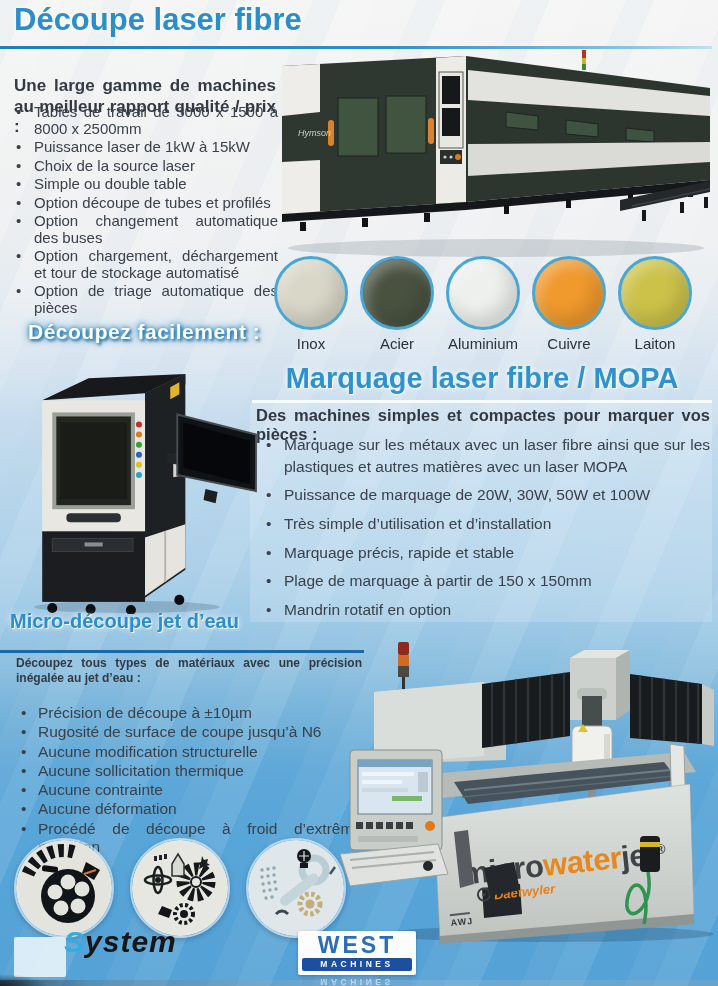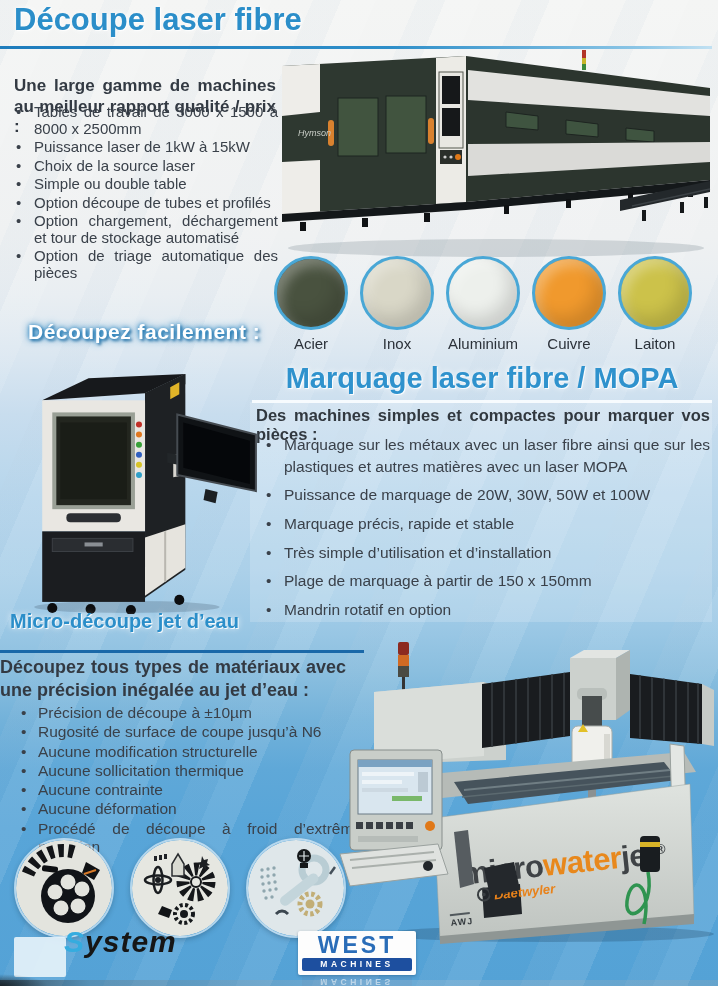--- a/index.html
+++ b/index.html
@@ -26,21 +26,21 @@
     background:linear-gradient(90deg,#1e7cbc 0%,#2f8fc9 55%,#8cc6e6 90%,#c2e1f2 100%); }
   .sec2-title { left:252px; top:362px; width:460px; text-align:center; font-size:29px; color:#2f92cd; }
   .sec2-rule { left:252px; top:400px; width:460px; height:3px; background:rgba(250,253,255,.92); }
   .sec2-panel { left:250px; top:402px; width:462px; height:220px; background:rgba(255,255,255,.18); }
   .sec3-title { left:10px; top:610px; font-size:20px; }
   .sec3-rule { left:0; top:650px; width:364px; height:3px; background:#1a68a8; }
   
   .intro { font-weight:700; color:#333a43; text-align:justify; margin:0; }
   .sec1-intro { left:14px; top:76px; width:262px; font-size:17px; line-height:1.22; }
   .sec2-intro { left:256px; top:406px; width:454px; font-size:16.5px; color:#31383f; }
-  .sec3-intro { left:0; top:656px; width:346px; font-size:18px; line-height:1.25; }
+  .sec3-intro { left:16px; top:656px; width:346px; font-size:12px; line-height:1.25; }
   ul.bullets { list-style:none; margin:0; padding:0; color:#3a414a; }
   ul.bullets li { position:relative; text-align:justify; }
   ul.bullets li::before { content:"•"; position:absolute; }
   .sec1-bullets { left:6px; top:104px; width:272px; font-size:15px; line-height:1.1; }
   .sec1-bullets li { padding-left:28px; margin-bottom:2px; }
   .sec1-bullets li::before { left:10px; }
   .sec2-bullets { left:260px; top:434px; width:450px; font-size:15.5px; line-height:1.4; color:#373e46; }
   .sec2-bullets li { padding-left:24px; margin-bottom:7px; }
   .sec2-bullets li::before { left:6px; }
   .sec3-bullets { left:12px; top:704px; width:350px; font-size:15.5px; line-height:1.18; }
@@ -96,20 +96,21 @@
 
   <div class="abs sec-title sec1-title">Découpe laser fibre</div>
   <div class="abs sec1-rule"></div>
   <p class="abs intro sec1-intro">Une large gamme de machines au meilleur rapport qualité / prix :</p>
   <ul class="abs bullets sec1-bullets">
     <li>Tables de travail de 3000 x 1500 à 8000 x 2500mm</li>
     <li>Puissance laser de 1kW à 15kW</li>
     <li>Choix de la source laser</li>
     <li>Simple ou double table</li>
     <li>Option découpe de tubes et profilés</li>
+    <li>Option changement automatique des buses</li>
     <li>Option chargement, déchargement et tour de stockage automatisé</li>
     <li>Option de triage automatique des pièces</li>
   </ul>
 
   <div class="abs cutter-img">
     <svg viewBox="0 0 440 214" width="440" height="214">
       <ellipse cx="220" cy="198" rx="208" ry="9" fill="rgba(60,85,95,.18)"></ellipse>
 
       <polygon points="190,6 434,38 434,130 190,152" fill="#2c352e"></polygon>
       <polygon points="192,20 434,46 434,66 192,50" fill="#e2e2df"></polygon>
@@ -154,26 +155,26 @@
       <rect x="404" y="152" width="4" height="11" fill="#15181a"></rect>
       <rect x="428" y="147" width="4" height="11" fill="#15181a"></rect>
 
       <text x="22" y="86" font-size="9" font-style="italic" fill="#c9cec7">Hymson</text>
     </svg>
   </div>
 
   <div class="abs tagline">Découpez facilement :</div>
   <div class="abs materials">
     <div class="material">
+      <div class="swatch" style="background-color: rgb(217, 215, 199);"></div>
+      <div class="mat-label">Inox</div>
+    </div>
+    <div class="material">
       <div class="swatch" style="background-color: rgb(73, 82, 63);"></div>
       <div class="mat-label">Acier</div>
-    </div>
-    <div class="material">
-      <div class="swatch" style="background-color: rgb(217, 215, 199);"></div>
-      <div class="mat-label">Inox</div>
     </div>
     <div class="material">
       <div class="swatch" style="background-color: rgb(237, 240, 236);"></div>
       <div class="mat-label">Aluminium</div>
     </div>
     <div class="material">
       <div class="swatch" style="background-color: rgb(240, 153, 45);"></div>
       <div class="mat-label">Cuivre</div>
     </div>
     <div class="material">
@@ -182,22 +183,22 @@
     </div>
   </div>
 
   <div class="abs sec2-panel"></div>
   <div class="abs sec-title sec2-title">Marquage laser fibre / MOPA</div>
   <div class="abs sec2-rule"></div>
   <p class="abs intro sec2-intro">Des machines simples et compactes pour marquer vos pièces :</p>
   <ul class="abs bullets sec2-bullets">
     <li>Marquage sur les métaux avec un laser fibre ainsi que sur les plastiques et autres matières avec un laser MOPA</li>
     <li>Puissance de marquage de 20W, 30W, 50W et 100W</li>
+    <li>Très simple d’utilisation et d’installation</li>
     <li>Marquage précis, rapide et stable</li>
-    <li>Très simple d’utilisation et d’installation</li>
     <li>Plage de marquage à partir de 150 x 150mm</li>
     <li>Mandrin rotatif en option</li>
   </ul>
 
   <div class="abs marker-img">
     <svg viewBox="0 0 230 252" width="232" height="254">
       <ellipse cx="100" cy="245" rx="92" ry="6" fill="rgba(45,65,80,.22)"></ellipse>
 
       <polygon points="16,40 118,33 158,14 62,18" fill="#17191c"></polygon>
       <polygon points="118,33 158,14 158,24 118,43" fill="#0e1012"></polygon>

